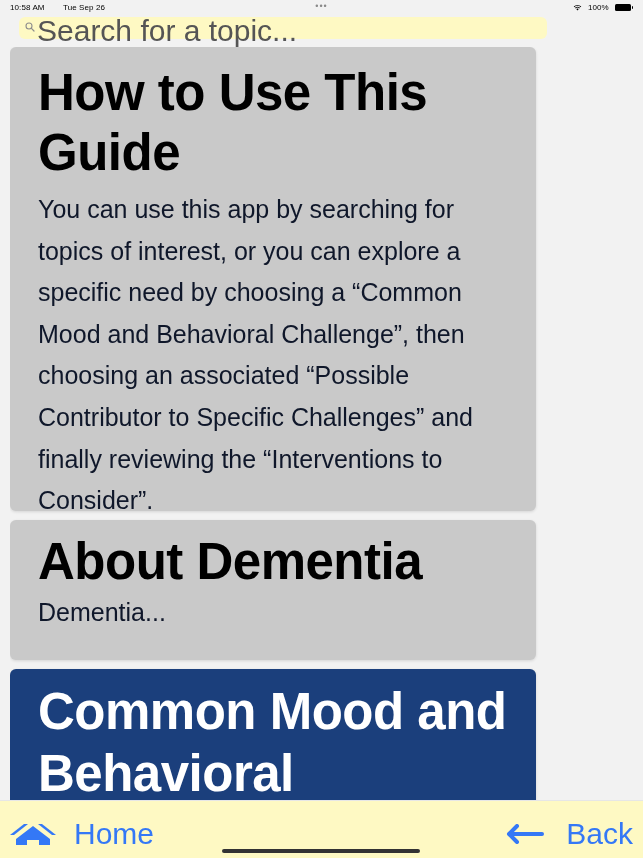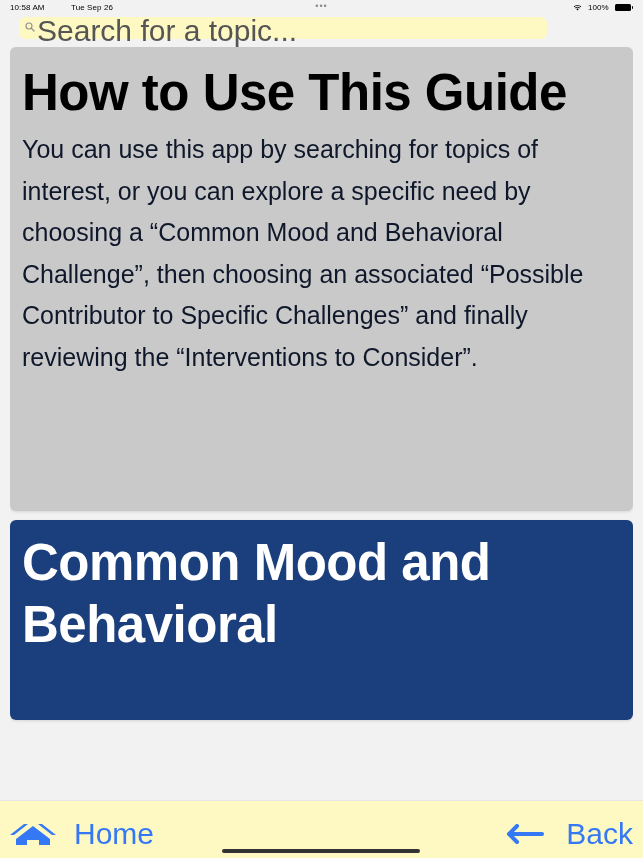--- a/index.html
+++ b/index.html
@@ -10,21 +10,21 @@
       color: #000;
     }
     .screen { position: relative; width: 643px; height: 858px; overflow: hidden; background: #f2f2f2; }
 
     
     .status-bar {
       position: absolute; top: 0; left: 0; right: 0; height: 16px;
       font-size: 8px; color: #000;
     }
     .status-left { position: absolute; left: 10px; top: 3px; letter-spacing: 0.1px; }
-    .status-left span + span { margin-left: 24px; }
+    .status-left span + span { margin-left: 16px; }
     .status-center { position: absolute; left: 50%; top: 1px; transform: translateX(-50%); font-size: 9px; color: #8a8a8a; letter-spacing: 1px; }
     .status-right { position: absolute; right: 10px; top: 3px; display: flex; align-items: center; gap: 6px; }
     .wifi-icon { width: 9px; height: 7px; display: inline-block; }
     .battery-icon { display: inline-flex; align-items: center; }
     .battery-body { width: 16px; height: 7px; background: #000; border-radius: 1.5px; }
     .battery-tip { width: 1.5px; height: 3px; background: #000; margin-left: 1px; border-radius: 0 1px 1px 0; }
 
     
     .search-bar {
       position: absolute; left: 19px; top: 17px; width: 528px; height: 22px;
@@ -37,22 +37,22 @@
       font-family: "Liberation Sans", sans-serif; font-size: 30px; color: #555;
       line-height: 34px; padding: 0;
     }
     .search-input::placeholder { color: #555; }
 
     
     .content {
       position: absolute; left: 10px; top: 47px; width: 623px; height: 754px; overflow: hidden;
     }
     .card {
-      width: 623px; border-radius: 6px; background: #c9c9c9;
-      padding: 10px 16px 20px 12px;
+      width: 526px; border-radius: 6px; background: #c9c9c9;
+      padding: 10px 16px 20px 28px;
       box-shadow: 0 1px 3px rgba(0,0,0,0.12);
       margin-bottom: 9px;
     }
     .card-title {
       font-size: 51px; font-weight: bold; line-height: 60px; letter-spacing: -0.5px;
       color: #000;
     }
     .card-body {
       font-size: 25px; line-height: 41.6px; color: #0f172a; margin-top: 0px;
     }
@@ -115,20 +115,24 @@
       <line x1="6.2" y1="6.2" x2="9" y2="9" stroke="#8e8e8e" stroke-width="1.2" stroke-linecap="round"></line>
     </svg>
     <input class="search-input" type="text" placeholder="Search for a topic..." style="">
   </div>
 
   <div class="content">
     <div class="card card-1">
       <div class="card-title">How to Use This Guide</div>
       <div class="card-body">You can use this app by searching for topics of interest, or you can explore a specific need by choosing a “Common Mood and Behavioral Challenge”, then choosing an associated “Possible Contributor to Specific Challenges” and finally reviewing the “Interventions to Consider”.</div>
     </div>
+    <div class="card card-2">
+      <div class="card-title">About Dementia</div>
+      <div class="card-body">Dementia...</div>
+    </div>
     <div class="card card-3">
       <div class="card-title">Common Mood and Behavioral</div>
     </div>
   </div>
 
   <div class="toolbar">
     <div class="toolbar-btn home-btn">
       <svg class="home-icon" viewBox="0 0 50 22">
         <path d="M2 12 L16 1 L20 1 L6 12 Z" fill="#3478f6"></path>
         <path d="M48 12 L34 1 L30 1 L44 12 Z" fill="#3478f6"></path>

